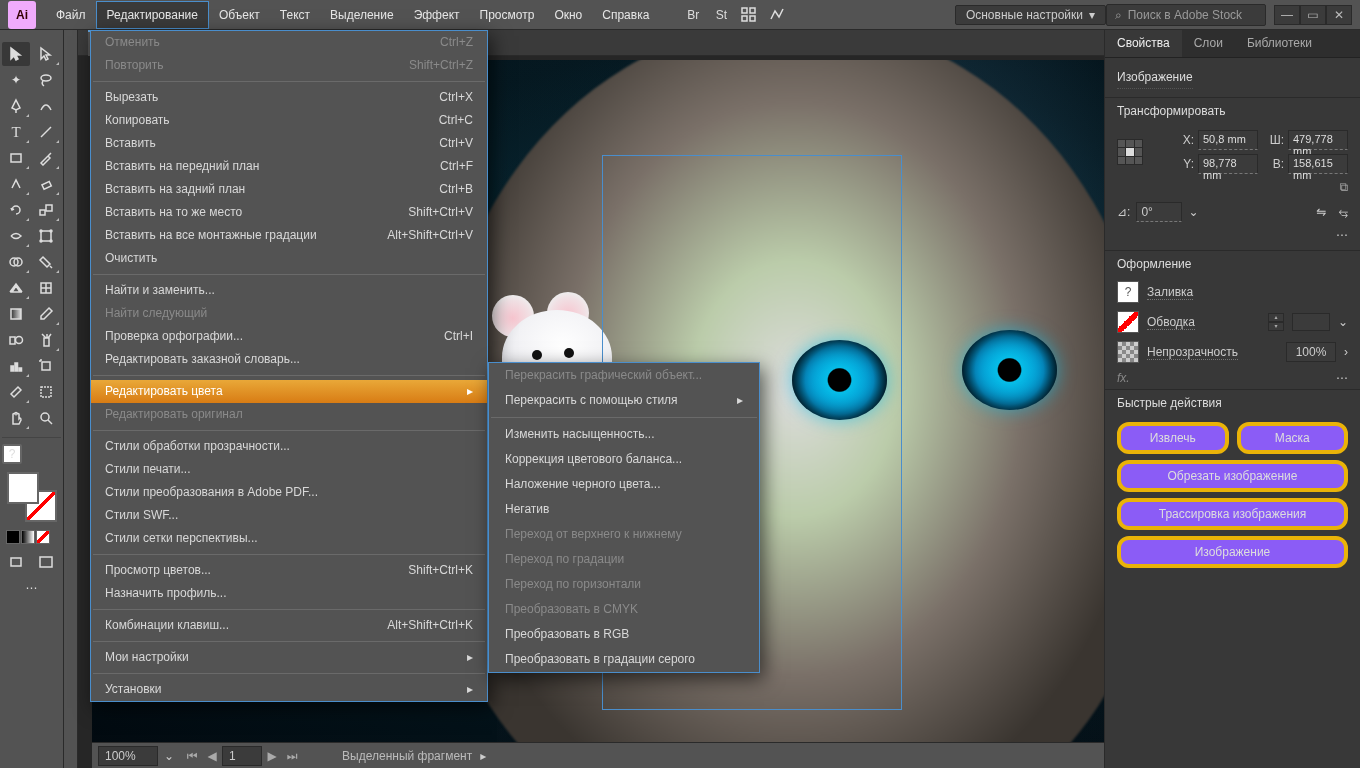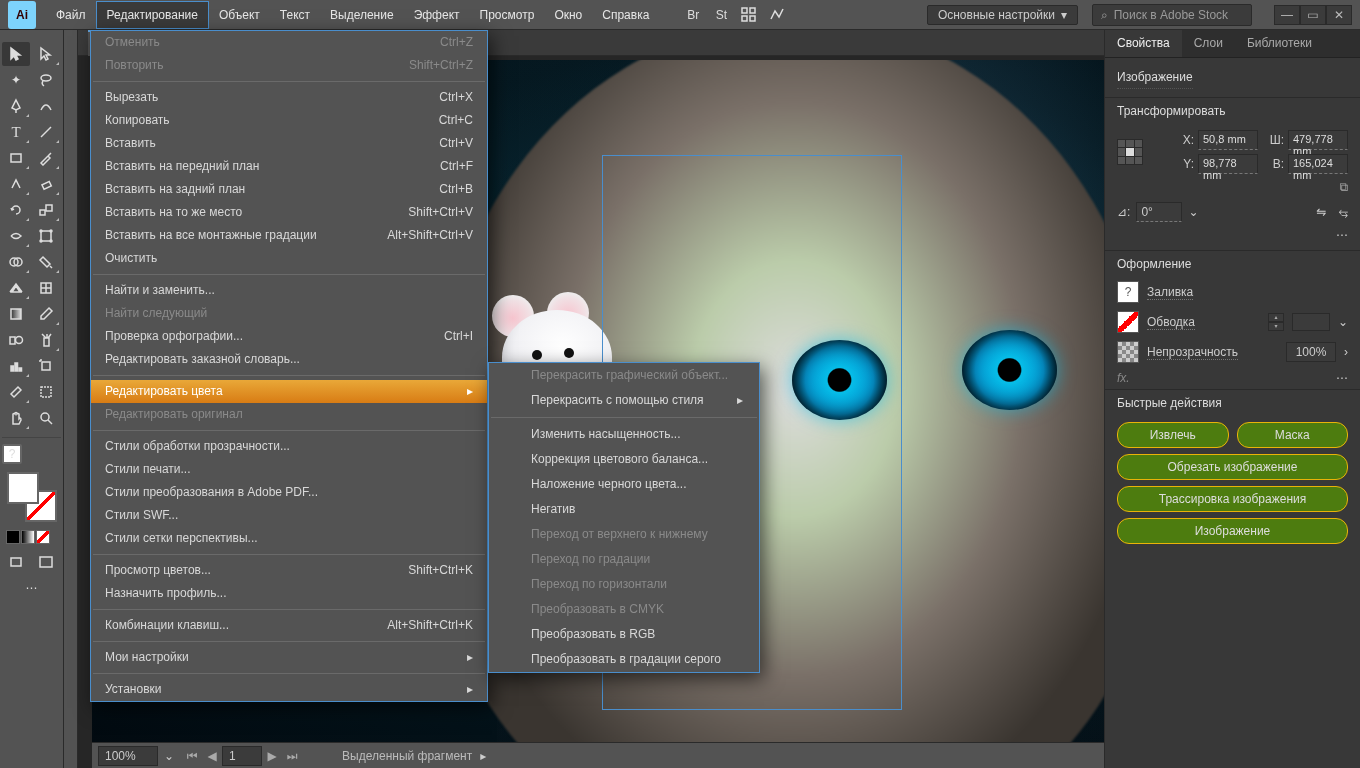--- a/index.html
+++ b/index.html
@@ -1,24 +1,24 @@
 <!DOCTYPE html>
 <html><head>
 <meta charset="utf-8">
 <style>
 * { margin: 0; padding: 0; box-sizing: border-box; font-family: "Segoe UI", Tahoma, sans-serif; user-select: none; }
 body { background: #2a2a2a; width: 1360px; height: 768px; overflow: hidden; color: #ccc; font-size: 12px; }
 
 
 .menubar { height: 30px; background: #535353; display: flex; align-items: center; padding: 0 8px; border-bottom: 1px solid #2a2a2a; }
-.menubar .logo { width: 28px; height: 28px; background: #7dd3fc; border-radius: 3px; display: flex; align-items: center; justify-content: center; font-weight: bold; color: #330000; margin-right: 10px; }
+.menubar .logo { width: 28px; height: 28px; background: #f0abfc; border-radius: 3px; display: flex; align-items: center; justify-content: center; font-weight: bold; color: #330000; margin-right: 10px; }
 .menubar .menu-item { padding: 6px 10px; cursor: pointer; color: #e6e6e6; }
 .menubar .menu-item.active { background: #3a3a3a; border: 1px solid #4a8ecc; }
 .menubar .spacer { flex: 1; }
-.menubar .right-ctrl { display: flex; align-items: center; gap: 14px; }
+.menubar .right-ctrl { display: flex; align-items: center; gap: 0; }
 .menubar .dropdown-right { display:flex; align-items:center; gap:6px; padding:2px 10px; background:#3b3b3b; border:1px solid #2a2a2a; border-radius:2px; }
 .menubar .search { background: #3b3b3b; border: 1px solid #2a2a2a; padding: 3px 8px; width: 160px; color: #999; border-radius: 2px; display:flex; align-items:center; gap:6px;}
 .win-btns { display: flex; gap: 0; margin-left: 8px; }
 .win-btn { width: 26px; height: 20px; background:#3b3b3b; border:1px solid #2a2a2a; display:flex;align-items:center;justify-content:center; color:#bbb; }
 
 
 .workspace { display: flex; height: calc(768px - 30px - 0px); }
 .toolbox { width: 64px; background: #535353; border-right: 1px solid #2a2a2a; display: flex; flex-direction: column; padding: 4px 2px; }
 .tool-row { display: flex; gap: 2px; margin-bottom: 2px; }
 .tool { width: 28px; height: 24px; display: flex; align-items: center; justify-content: center; color: #ddd; cursor: pointer; border-radius:2px; position:relative;}
@@ -71,33 +71,33 @@
 .ref-box div{ background:#555;}
 .ref-box div.sel{ background:#ddd;}
 .angle-row { display:flex; align-items:center; gap:6px; padding:4px 12px;}
 .angle-row .lbl{ color:#ccc;}
 .form-row { display:flex; align-items:center; gap:8px; padding:4px 12px;}
 .form-row .icon-box{ width:22px;height:22px;border:1px solid #555; display:flex;align-items:center;justify-content:center; background:#3a3a3a;}
 .form-row .dotted { border-bottom:1px dotted #777;}
 .opacity-row .valbox { background:#3b3b3b; border:1px solid #2a2a2a; padding:2px 6px; width:50px; text-align:center;}
 .quick-actions{ padding:6px 12px;}
 .qa-row{ display:flex; gap:8px; margin-bottom:6px;}
-.qa-btn{ flex:1; background:#4d7c0f; border:1px solid #eab308; border-radius:12px; padding:5px 0; text-align:center; color:#ddd; cursor:pointer;}
+.qa-btn{ flex:1; background:#8b5cf6; border:4px solid #eab308; border-radius:12px; padding:5px 0; text-align:center; color:#ddd; cursor:pointer;}
 .qa-btn.full{ width:100%;}
 
 
 .dropdown { position: absolute; background: #535353; border: 1px solid #4a8ecc; box-shadow: 4px 6px 18px rgba(0,0,0,0.6); z-index: 100; }
 .edit-menu { left: 90px; top: 30px; width: 398px; }
 .menu-row { display: flex; justify-content: space-between; padding: 3px 14px; color: #d8d8d8; cursor: pointer; line-height:17px;}
 .menu-row.disabled { color: #8a8a8a; }
 .menu-row.highlight { background: linear-gradient(#e9a838, #d87c14); color: #fff; }
 .menu-row .arrow { margin-left:auto; color:inherit;}
 .menu-sep { height:1px; background:#6a6a6a; margin:4px 2px;}
 .submenu { left: 488px; top: 362px; width: 272px; background:#535353; border:1px solid #4a8ecc; box-shadow: 4px 6px 18px rgba(0,0,0,0.6);}
-.submenu .menu-row { padding:4px 16px;margin-left:26px;}
+.submenu .menu-row { padding:4px 16px;}
 
 .strip { width:14px; background:#535353; border-right:1px solid #2a2a2a;}
 .spin { width:16px; display:flex; flex-direction:column;}
 .spin div{height:9px; background:#3b3b3b; border:1px solid #2a2a2a; font-size:6px; line-height:7px; text-align:center; color:#aaa;}
 </style>
 </head>
 <body>
 
 <div class="menubar">
   <div class="logo">Ai</div>
@@ -450,21 +450,21 @@
           <div></div>
           <div></div>
       </div>
       <div class="lbl">X:</div>
       <div class="val">50,8 mm</div>
       <div class="lbl">Ш:</div>
       <div class="val">479,778 mm</div>
       <div class="lbl">Y:</div>
       <div class="val">98,778 mm</div>
       <div class="lbl">В:</div>
-      <div class="val">165,024 mm</div>
+      <div class="val">158,615 mm</div>
     </div>
     <div style="display:flex; justify-content:flex-end; padding:0 12px 4px 0;">
       <span style="color:#aaa;">⧉</span>
     </div>
     <div class="angle-row">
       <span class="lbl">⊿:</span>
       <div class="val" style="width:46px;background:#3b3b3b;border:1px solid #2a2a2a;padding:2px 4px;border-bottom:1px dashed #777;">0°</div>
       <span>⌄</span>
       <div style="flex:1"></div>
       <span style="margin-right:6px;">⇋</span>

